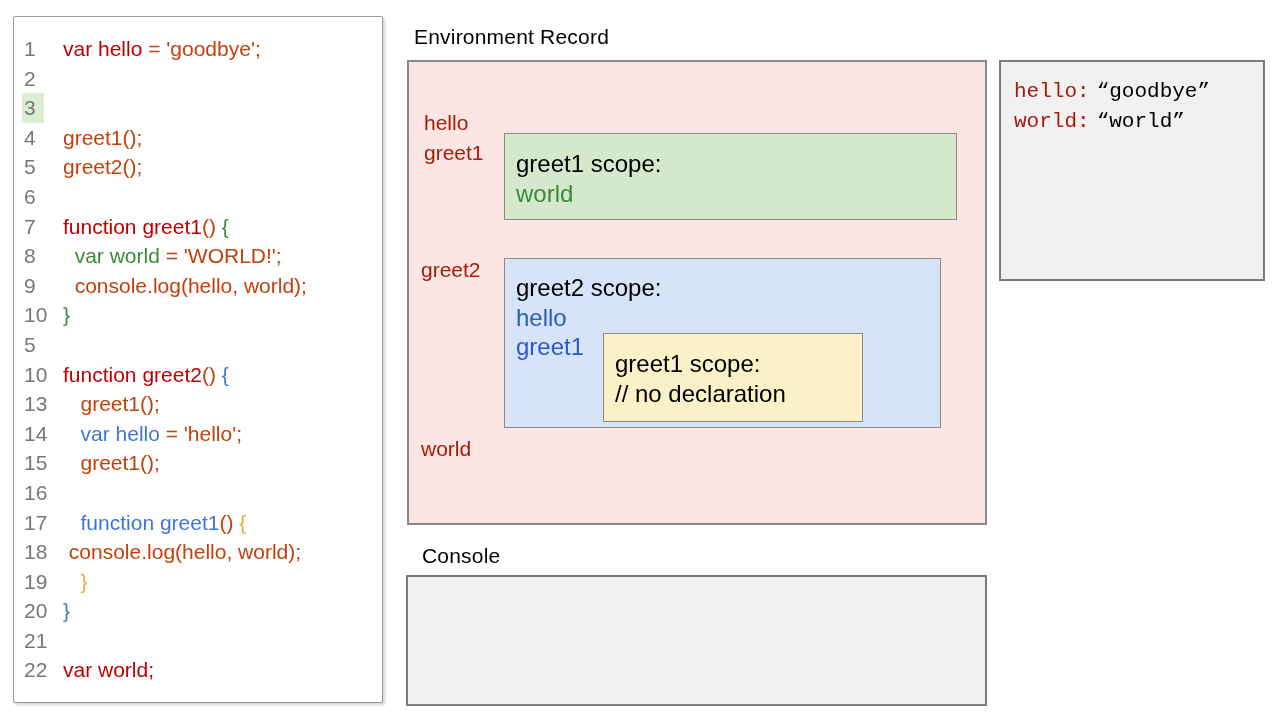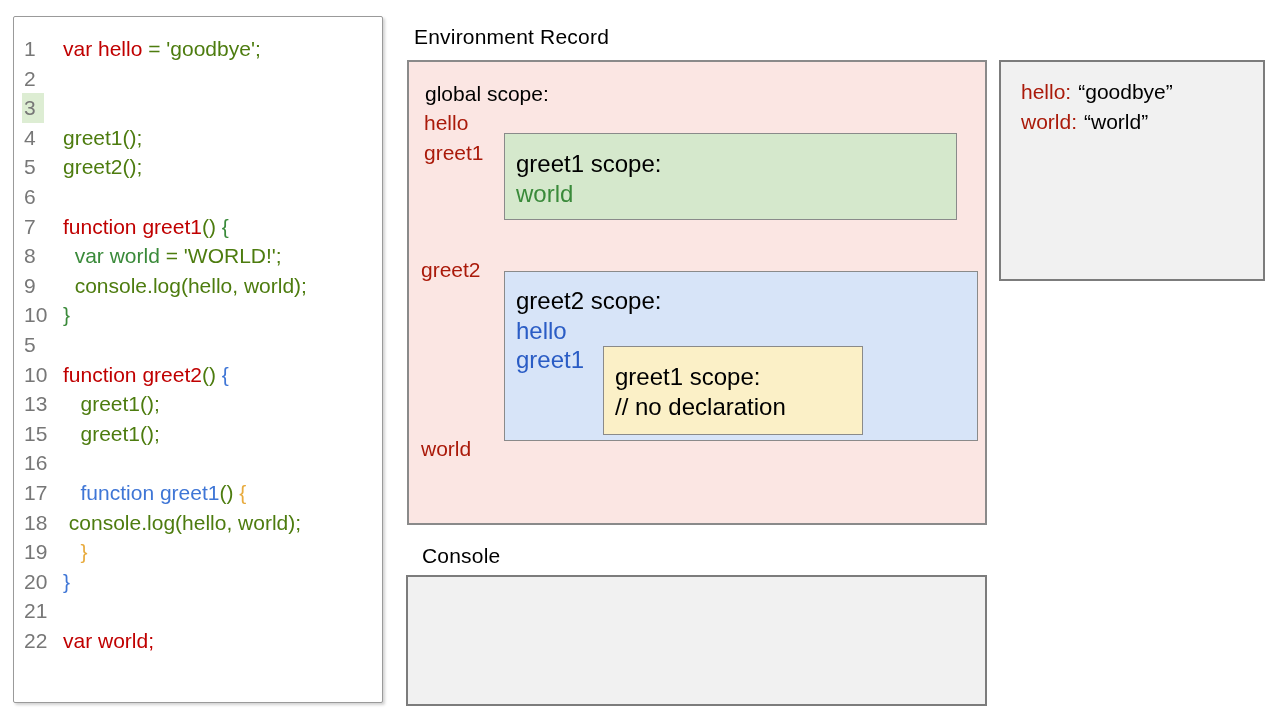--- a/index.html
+++ b/index.html
@@ -13,53 +13,53 @@
     background:#ffffff; border:1px solid #9a9a9a; border-radius:2px;
     box-shadow:2px 2px 3px rgba(0,0,0,0.18);
     padding:17px 0 0 10px; overflow:hidden;
   }
   .code-line { display:flex; height:29.6px; line-height:29.6px;
                font-size:21px; white-space:pre; }
   .num { flex:0 0 39px; width:39px; color:var(--line-number); }
   .num-hl { display:inline-block; min-width:22px; padding-left:2px;
             margin-left:-2px; background:var(--line-highlight); }
   .code-text { color:#000; }
-  .tok-k { color:#4d7c0f; }
+  .tok-k { color:#c2410c; }
   .tok-red { color:var(--code-red); }
   .tok-green { color:var(--code-green); }
   .tok-blue { color:var(--code-blue); }
   .tok-yellow { color:var(--code-yellow); }
 
   
   .section-title { position:absolute; font-size:21px; font-weight:400; color:#000;
                    line-height:25px; letter-spacing:0.2px; }
   .title-er { left:414px; top:24px; }
   .title-gc { left:1013px; top:24px;margin-top:44px; }
   .title-console { left:422px; top:543px; }
 
   
   .box { position:absolute; }
   .pink-box { left:407px; top:60px; width:580px; height:465px;
               background:var(--pink-bg); border:2px solid var(--box-border); }
   .scope-box { position:absolute; border:1.5px solid var(--box-border);
                font-size:24px; line-height:29.6px; color:#000; }
   .green-box { left:95px; top:71px; width:453px; height:87px;
                background:var(--green-bg); padding:15px 0 0 11px; }
-  .blue-box  { left:95px; top:196px; width:474px; height:170px;
-               background:var(--blue-bg); padding:14px 0 0 11px;margin-top:13px; }
+  .blue-box  { left:95px; top:196px; width:437px; height:170px;
+               background:var(--blue-bg); padding:14px 0 0 11px; }
   .yellow-box{ left:98px; top:74px; width:260px; height:89px;
                background:var(--yellow-bg); padding:15px 0 0 11px; }
   .er-label { position:absolute; font-size:21px; line-height:29.6px; white-space:pre; }
   .red-text   { color:var(--label-red); }
   .green-text { color:var(--label-green); }
   .blue-text  { color:var(--label-blue); }
 
   .gray-box { background:var(--gray-bg); border:2px solid #7c7c7c; }
   .gc-box { left:999px; top:60px; width:266px; height:221px;
-            padding:15px 0 0 20px; font-size:21px; line-height:29.6px; }
+            padding:15px 0 0 13px; font-size:21px; line-height:29.6px;font-family:Liberation Mono, monospace; }
   .console-box { left:406px; top:575px; width:581px; height:131px; }
   .gc-key { margin-right:7px; }
 </style>
 </head>
 <body>
 
 <div class="stage">
 
   <div class="code-panel" id="code-panel">
       <div class="code-line"><span class="num">1</span><span class="code-text"><span class="tok-red">var hello</span><span class="tok-k"> = 'goodbye';</span></span></div>
@@ -68,34 +68,34 @@
       <div class="code-line"><span class="num">4</span><span class="code-text"><span class="tok-k">greet1();</span></span></div>
       <div class="code-line"><span class="num">5</span><span class="code-text"><span class="tok-k">greet2();</span></span></div>
       <div class="code-line"><span class="num">6</span><span class="code-text"></span></div>
       <div class="code-line"><span class="num">7</span><span class="code-text"><span class="tok-red">function greet1</span><span class="tok-k">() </span><span class="tok-green">{</span></span></div>
       <div class="code-line"><span class="num">8</span><span class="code-text"><span class="tok-k">  </span><span class="tok-green">var world</span><span class="tok-k"> = 'WORLD!';</span></span></div>
       <div class="code-line"><span class="num">9</span><span class="code-text"><span class="tok-k">  console.log(hello, world);</span></span></div>
       <div class="code-line"><span class="num">10</span><span class="code-text"><span class="tok-green">}</span></span></div>
       <div class="code-line"><span class="num">5</span><span class="code-text"></span></div>
       <div class="code-line"><span class="num">10</span><span class="code-text"><span class="tok-red">function greet2</span><span class="tok-k">() </span><span class="tok-blue">{</span></span></div>
       <div class="code-line"><span class="num">13</span><span class="code-text"><span class="tok-k">   greet1();</span></span></div>
+      <div class="code-line"><span class="num">14</span><span class="code-text"><span class="tok-k">   </span><span class="tok-blue">var hello</span><span class="tok-k"> = 'hello';</span></span></div>
       <div class="code-line"><span class="num">15</span><span class="code-text"><span class="tok-k">   greet1();</span></span></div>
       <div class="code-line"><span class="num">16</span><span class="code-text"></span></div>
       <div class="code-line"><span class="num">17</span><span class="code-text"><span class="tok-k">   </span><span class="tok-blue">function greet1</span><span class="tok-k">() </span><span class="tok-yellow">{</span></span></div>
       <div class="code-line"><span class="num">18</span><span class="code-text"><span class="tok-k"> console.log(hello, world);</span></span></div>
       <div class="code-line"><span class="num">19</span><span class="code-text"><span class="tok-k">   </span><span class="tok-yellow">}</span></span></div>
       <div class="code-line"><span class="num">20</span><span class="code-text"><span class="tok-blue">}</span></span></div>
       <div class="code-line"><span class="num">21</span><span class="code-text"></span></div>
       <div class="code-line"><span class="num">22</span><span class="code-text"><span class="tok-red">var world;</span></span></div>
     </div>
 
   <div class="section-title title-er">Environment Record</div>
 
   <div class="box pink-box">
-    <div class="er-label" style="left:16px;top:17px">global scope:</div>
     <div class="er-label red-text" style="left:15px;top:46px">hello</div>
     <div class="er-label red-text" style="left:15px;top:76px">greet1</div>
     <div class="er-label red-text" style="left:12px;top:193px">greet2</div>
     <div class="er-label red-text" style="left:12px;top:372px">world</div>
 
     <div class="scope-box green-box">
       <div>greet1 scope:</div>
       <div class="green-text">world</div>
     </div>
 

